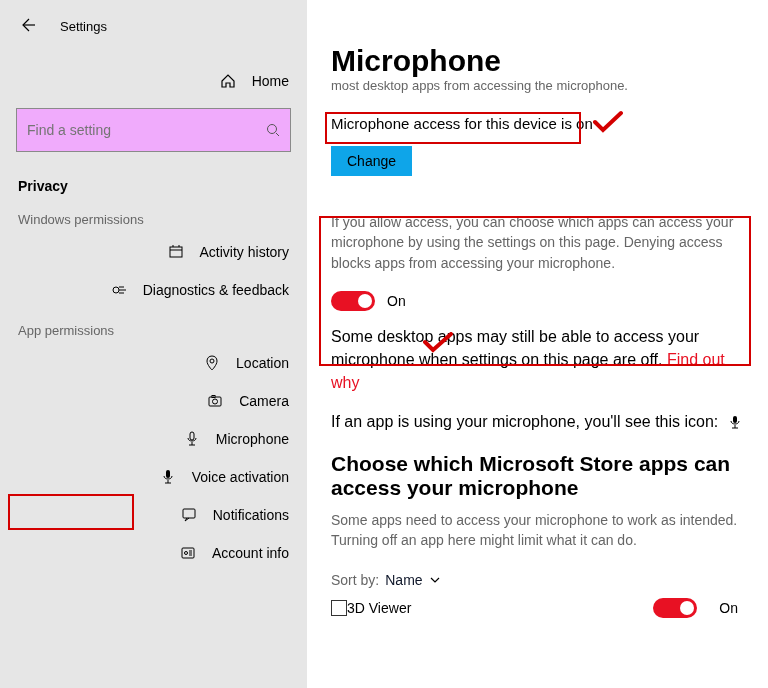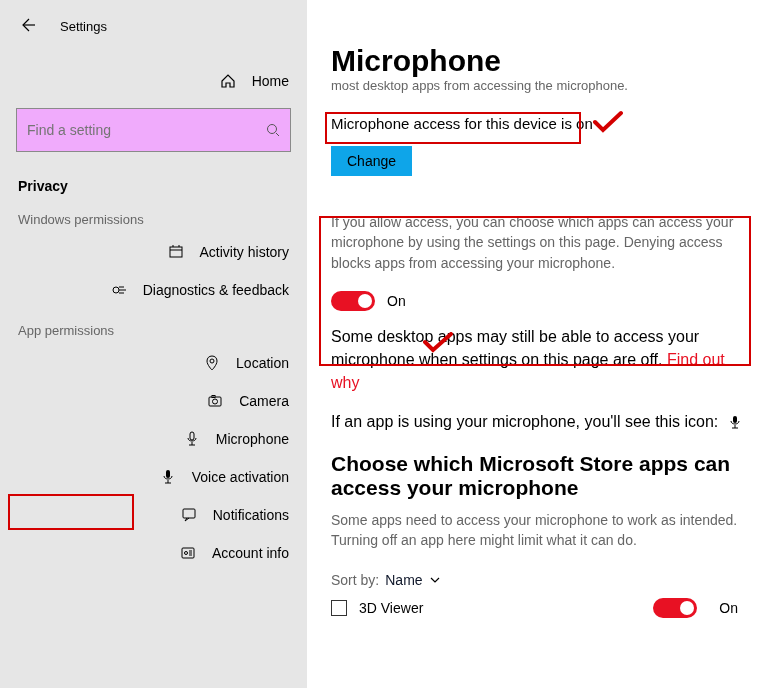--- a/index.html
+++ b/index.html
@@ -110,21 +110,21 @@
     position: absolute; right: 3px; top: 3px;
     width: 14px; height: 14px; border-radius: 50%;
     background: #fff;
   }
   .toggle-label { font-size: 14px; }
   .note { font-size: 16px; color: #000; line-height: 1.45; margin-bottom: 16px; }
   .link { color: #e81123; cursor: pointer; }
   .sortby { color: #666; font-size: 14px; margin-top: 22px; margin-bottom: 10px; display:flex; align-items:center; gap:6px;}
   .sortby .val { color:#0f172a; }
   .app-row { display: flex; align-items: center; justify-content: space-between; padding-right:10px;}
-  .app-row .lhs { display:flex; align-items:flex-end; gap:12px; }
+  .app-row .lhs { display:flex; align-items:flex-end; }
   .app-icon { width:16px; height:16px; border:1.5px solid #333; display:inline-block; }
   
   .red-box {
     position: absolute;
     border: 2px solid #d40000;
     pointer-events: none;
   }
   .red-check {
     position: absolute;
     pointer-events: none;

